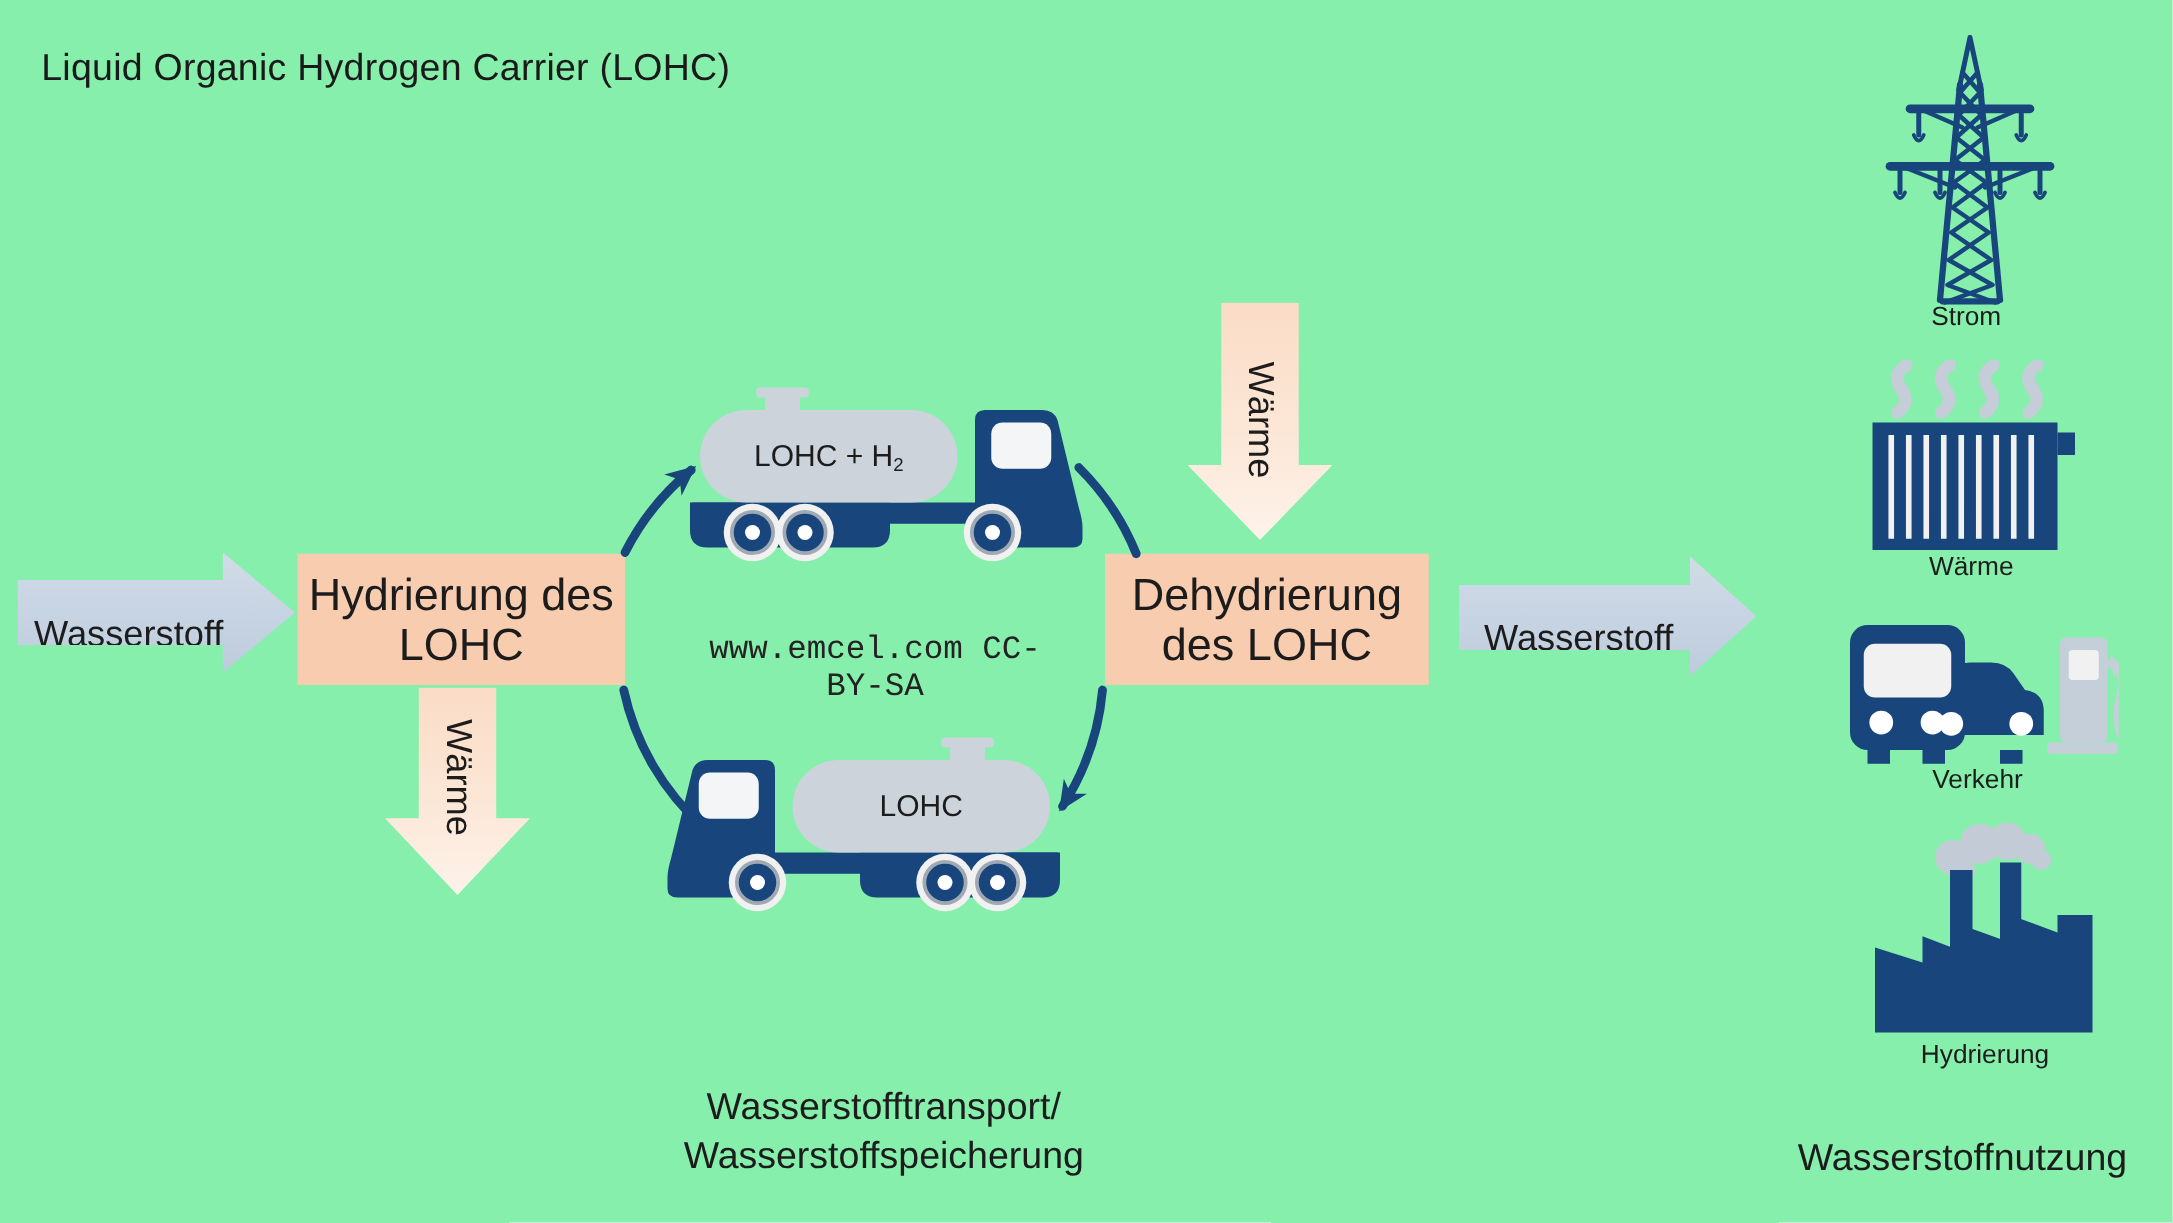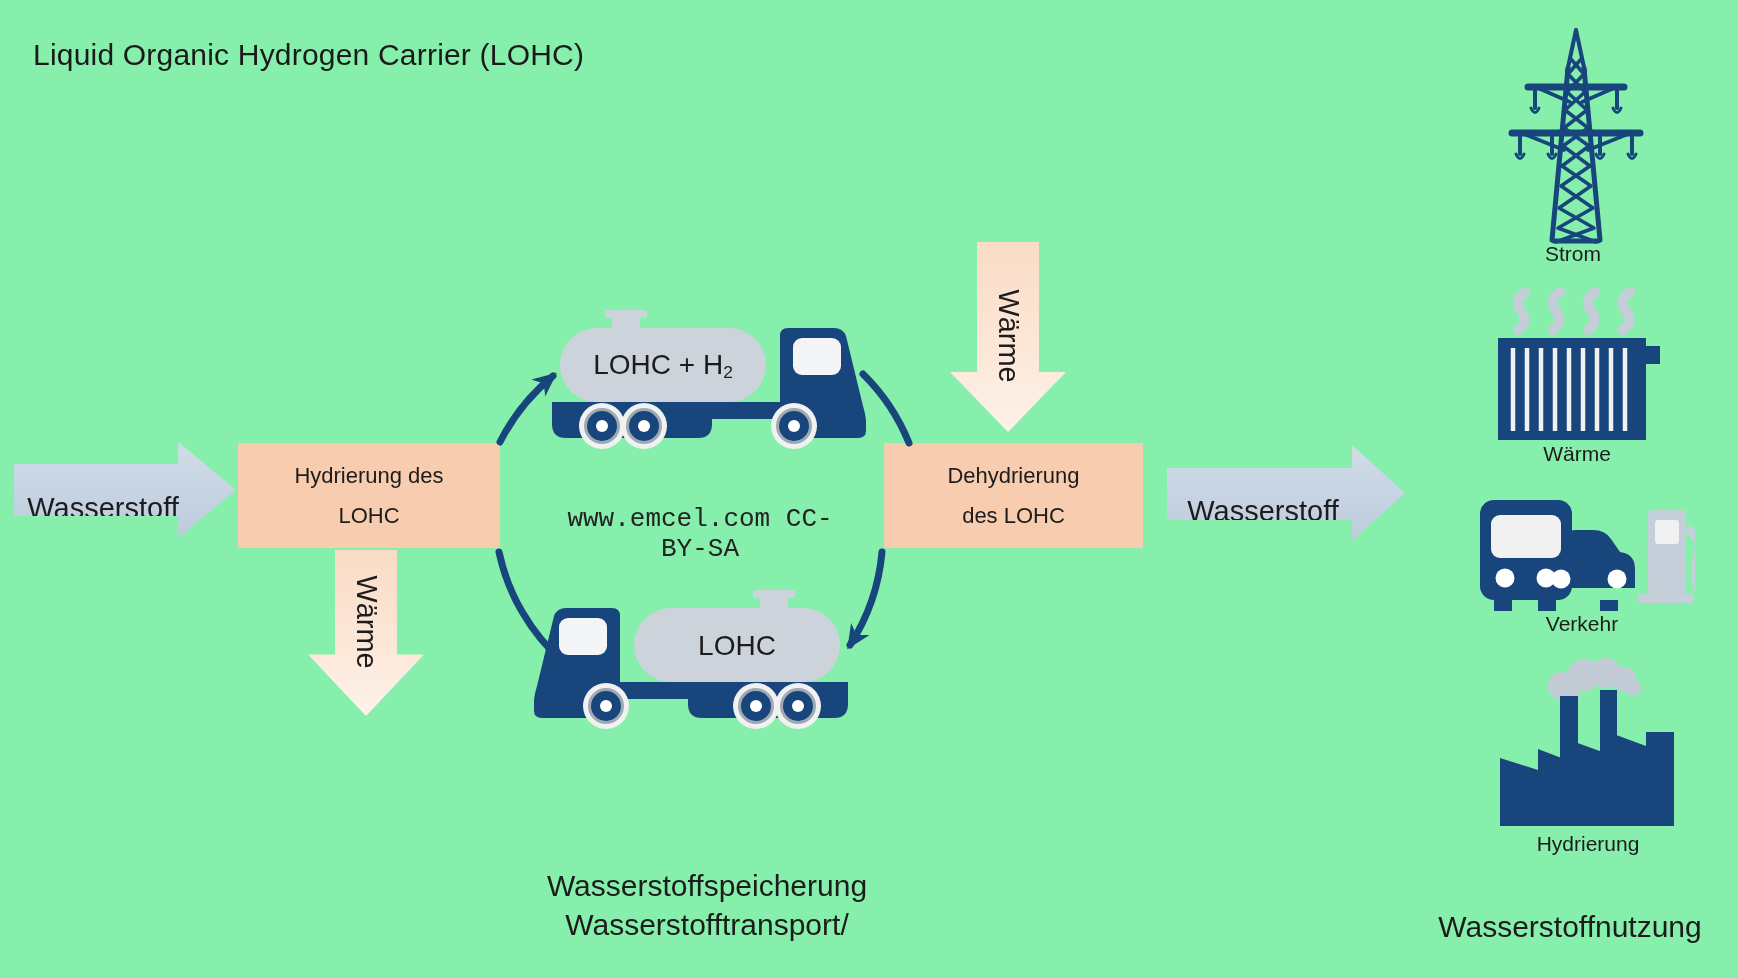--- a/index.html
+++ b/index.html
@@ -14,36 +14,36 @@
   .h-arrow span{font-size:29px;margin-top:36px;}
   .h-arrow.left{left:14px;top:440px;width:222px;height:100px;
     clip-path:polygon(0 24%,74% 24%,74% 2%,100% 50%,74% 98%,74% 76%,0 76%);}
   .h-arrow.left span{margin-right:44px;}
   .h-arrow.right{left:1167px;top:443px;width:238px;height:100px;
     clip-path:polygon(0 25%,77.7% 25%,77.7% 2%,100% 50%,77.7% 98%,77.7% 77%,0 77%);}
   .h-arrow.right span{margin-right:46px;}
 
   
   .proc-box{background:#f8ccae;display:flex;flex-direction:column;align-items:center;justify-content:center;}
-  .proc-box div{font-size:22px;line-height:40px;text-align:center;}
+  .proc-box div{font-size:36px;line-height:40px;text-align:center;}
   .box-hyd{left:238px;top:443px;width:262px;height:105px;}
   .box-dehyd{left:884px;top:443px;width:259px;height:105px;}
 
   
   .v-arrow{background:linear-gradient(180deg,#fadcc6 0%,#fce7d7 55%,#fdf2ea 100%);}
   .v-arrow .rot{position:absolute;left:50%;font-size:29px;white-space:nowrap;
     transform:translate(-50%,-50%) rotate(90deg);}
   .v-arrow.out{left:308px;top:550px;width:116px;height:166px;
     clip-path:polygon(23.3% 0,76.7% 0,76.7% 63%,100% 63%,50% 100%,0 63%,23.3% 63%);}
   .v-arrow.out .rot{top:72px;}
   .v-arrow.in{left:950px;top:242px;width:116px;height:190px;
     clip-path:polygon(23.3% 0,76.7% 0,76.7% 68.4%,100% 68.4%,50% 100%,0 68.4%,23.3% 68.4%);}
   .v-arrow.in .rot{top:94px;}
 
-  .tank-label{font-size:28px;transform:translate(-50%,-50%);white-space:nowrap;}
+  .tank-label{font-size:24px;transform:translate(-50%,-50%);white-space:nowrap;}
   .tank-label .sub{font-size:0.62em;vertical-align:-0.28em;}
   .credit{left:560px;top:504px;width:280px;text-align:center;font-size:26px;color:#232323;font-family:Liberation Mono, monospace;}
 
   .caption{left:507px;top:866px;width:400px;text-align:center;font-size:30px;line-height:39px;}
   .usage-head{left:1400px;top:910px;width:340px;text-align:center;font-size:30px;}
   .icon-label{text-align:center;font-size:21px;}
   svg{display:block;}
 </style>
 </head>
 <body>
@@ -154,22 +154,22 @@
       <rect x="72" y="16" width="28" height="18" fill="#ccd3db"></rect>
       <rect x="65" y="12" width="42" height="8" rx="3" fill="#ccd3db"></rect>
       <rect x="20" y="30" width="206" height="74" rx="37" fill="#ccd3db"></rect>
     </g>
   </svg>
   <div class="abs tank-label" style="left:737px;top:646px">
     <span>LOHC</span>
   </div>
 
   <div class="abs caption">
+    <div>Wasserstofftransport/</div>
     <div>Wasserstoffspeicherung</div>
-    <div>Wasserstofftransport/</div>
   </div>
 
   <svg class="abs" style="left:1508px;top:28px" width="136" height="218" viewBox="0 0 136 218">
     <g stroke="#17457c" fill="none" stroke-linejoin="round" stroke-linecap="round">
       <path d="M 68,2 L 59,44 M 68,2 L 77,44" stroke-width="4"></path>
       <path d="M 60,40 L 44,212" stroke-width="5"></path>
       <path d="M 76,40 L 92,212" stroke-width="5"></path>
       <polyline points="62,30 76,46 59,64 79,82 56,100 81,118 54,138 83,158 51,180 86,200 48,214" stroke-width="3.6"></polyline>
       <polyline points="74,30 60,46 77,64 57,82 80,100 55,118 82,138 53,158 85,180 50,200 88,214" stroke-width="3.6"></polyline>
       <line x1="46" y1="213" x2="90" y2="213" stroke-width="5"></line>

